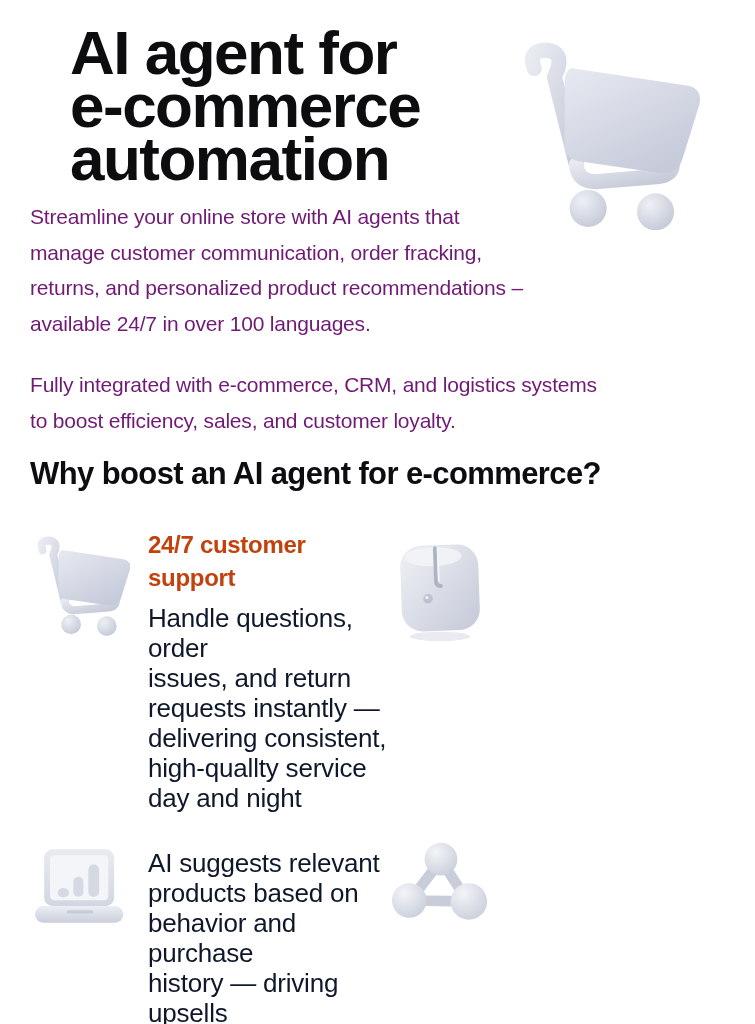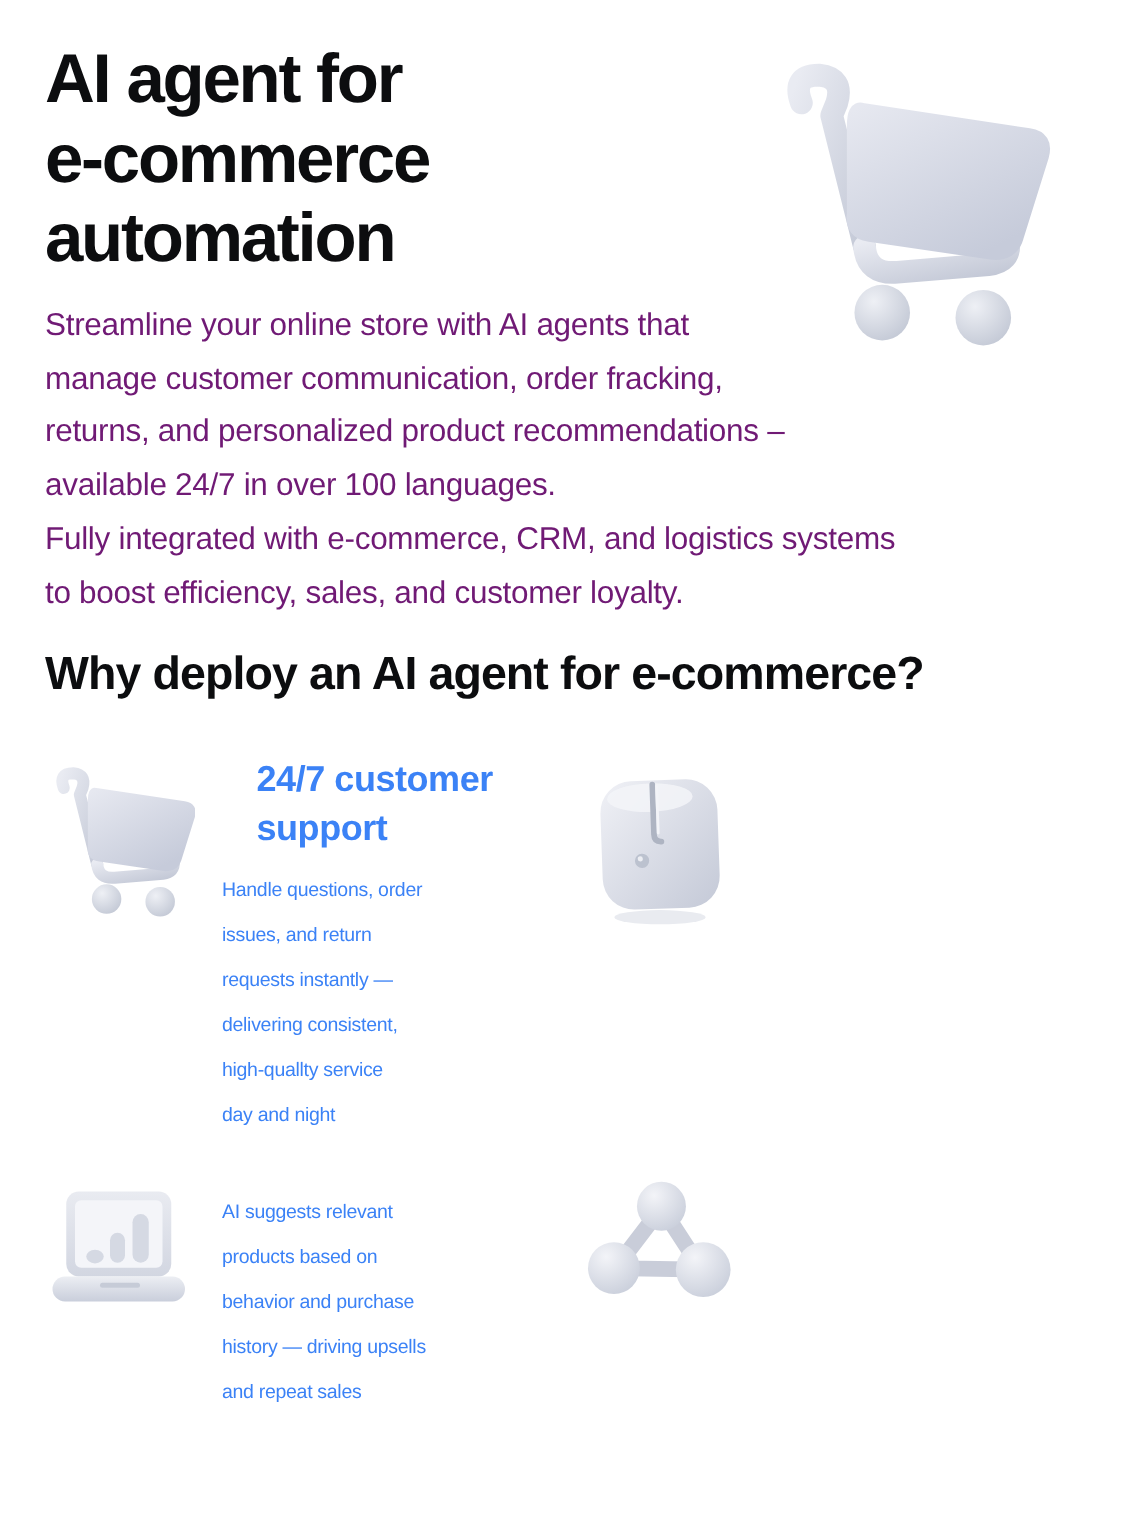--- a/index.html
+++ b/index.html
@@ -3,41 +3,41 @@
 <meta charset="utf-8">
 <style>
   * { margin:0; padding:0; box-sizing:border-box; }
   html,body { background:#ffffff; }
   .page {
     position:relative; width:755px; height:1024px; overflow:hidden;
     background:#ffffff; font-family:"Liberation Sans", sans-serif;
     padding:26px 0 0 30px;
   }
   .main-heading {
-    width:470px; font-size:46px; line-height:53px; font-weight:700;
-    color:#0c0d0f; letter-spacing:-1.5px;
+    width:470px; font-size:62px; line-height:53px; font-weight:700;
+    color:#0c0d0f; letter-spacing:-1.5px;margin-left:40px;
   }
   .hero-cart { position:absolute; top:40px; left:498px; width:214px; height:192px; }
   .hero-cart svg, .icon-box svg { display:block; }
   .lead { font-size:21px; line-height:35.5px; color:#701a75; letter-spacing:-0.2px; }
   .lead-1 { margin-top:14px; }
-  .lead-2 { margin-top:1px; }
+  .lead-2 { margin-top:26px; }
   .why-heading {
     margin-top:16px; font-size:31px; line-height:40px; font-weight:700;
     color:#0c0d0f; letter-spacing:-0.6px;
   }
   .features-grid {
     display:grid; grid-template-columns:360px 1fr; column-gap:0;
     row-gap:26px; margin-top:34px; padding-right:14px;
   }
   .feature { display:flex; align-items:flex-start; }
   .icon-box { width:100px; flex:none; margin-right:18px; display:flex; justify-content:center; }
   .f-text { flex:1; min-width:0; }
-  .f-title { font-size:24px; line-height:33px; font-weight:700; color:#3b82f6; letter-spacing:-0.3px;margin-left:23px; }
-  .f-desc { margin-top:9px; font-size:13px; line-height:30px; color:#3b82f6; letter-spacing:-0.2px; }
+  .f-title { font-size:24px; line-height:33px; font-weight:700; color:#c2410c; letter-spacing:-0.3px; }
+  .f-desc { margin-top:9px; font-size:26px; line-height:30px; color:#0f172a; letter-spacing:-0.2px; }
 </style>
 </head>
 <body>
 
 <div class="page">
 
   <h1 class="main-heading">AI agent for<br>e-commerce<br>automation</h1>
 
   <div class="hero-cart">
     <svg width="214" height="192" viewBox="0 0 112 114" preserveAspectRatio="xMidYMid meet" aria-hidden="true">
@@ -59,21 +59,21 @@
       <path d="M39 74 Q40 85 52 84 L88 81 Q97 80 96 72" fill="none" stroke="url(#h-tube)" stroke-width="9" stroke-linecap="round" stroke-linejoin="round"></path>
       <path d="M38 20 L104 30 Q111 31 109 38 L99 70 Q97 77 89 76 L41 69 Q34 68 35 61 L35 26 Q35 19 38 20 Z" fill="url(#h-basket)" stroke="url(#h-basket)" stroke-width="6" stroke-linejoin="round"></path>
       <circle cx="46" cy="100" r="11" fill="url(#h-wheel)"></circle>
       <circle cx="86" cy="102" r="11" fill="url(#h-wheel)"></circle>
     </svg>
   </div>
 
   <p class="lead lead-1">Streamline your online store with AI agents that<br>manage customer communication, order fracking,<br>returns, and personalized product recommendations –<br>available 24/7 in over 100 languages.</p>
   <p class="lead lead-2">Fully integrated with e-commerce, CRM, and logistics systems<br>to boost efficiency, sales, and customer loyalty.</p>
 
-  <h2 class="why-heading">Why deploy an AI agent for e-commerce?</h2>
+  <h2 class="why-heading">Why boost an AI agent for e-commerce?</h2>
 
   <div class="features-grid">
 
     <div class="feature">
       <div class="icon-box">
         <svg width="104" height="116" viewBox="0 0 112 114" aria-hidden="true">
           <defs>
             <linearGradient id="s-tube" x1="0" y1="0" x2="1" y2="1">
               <stop offset="0" stop-color="#e9ebf2"></stop>
                 <stop offset="1" stop-color="#c3c8d6"></stop>

